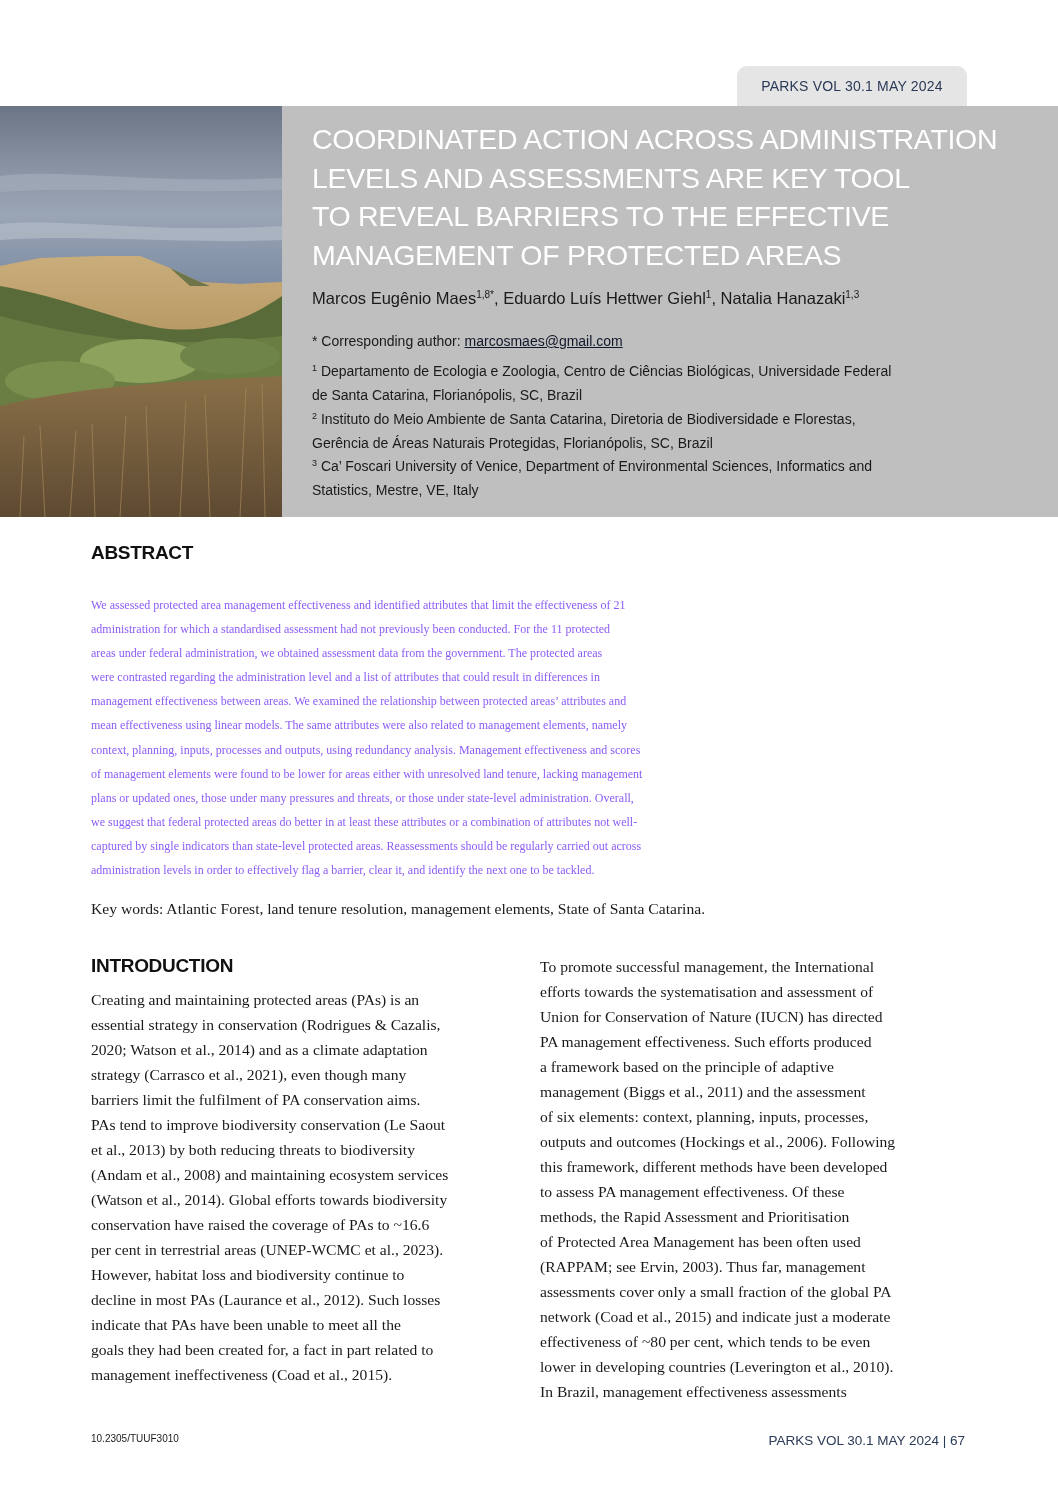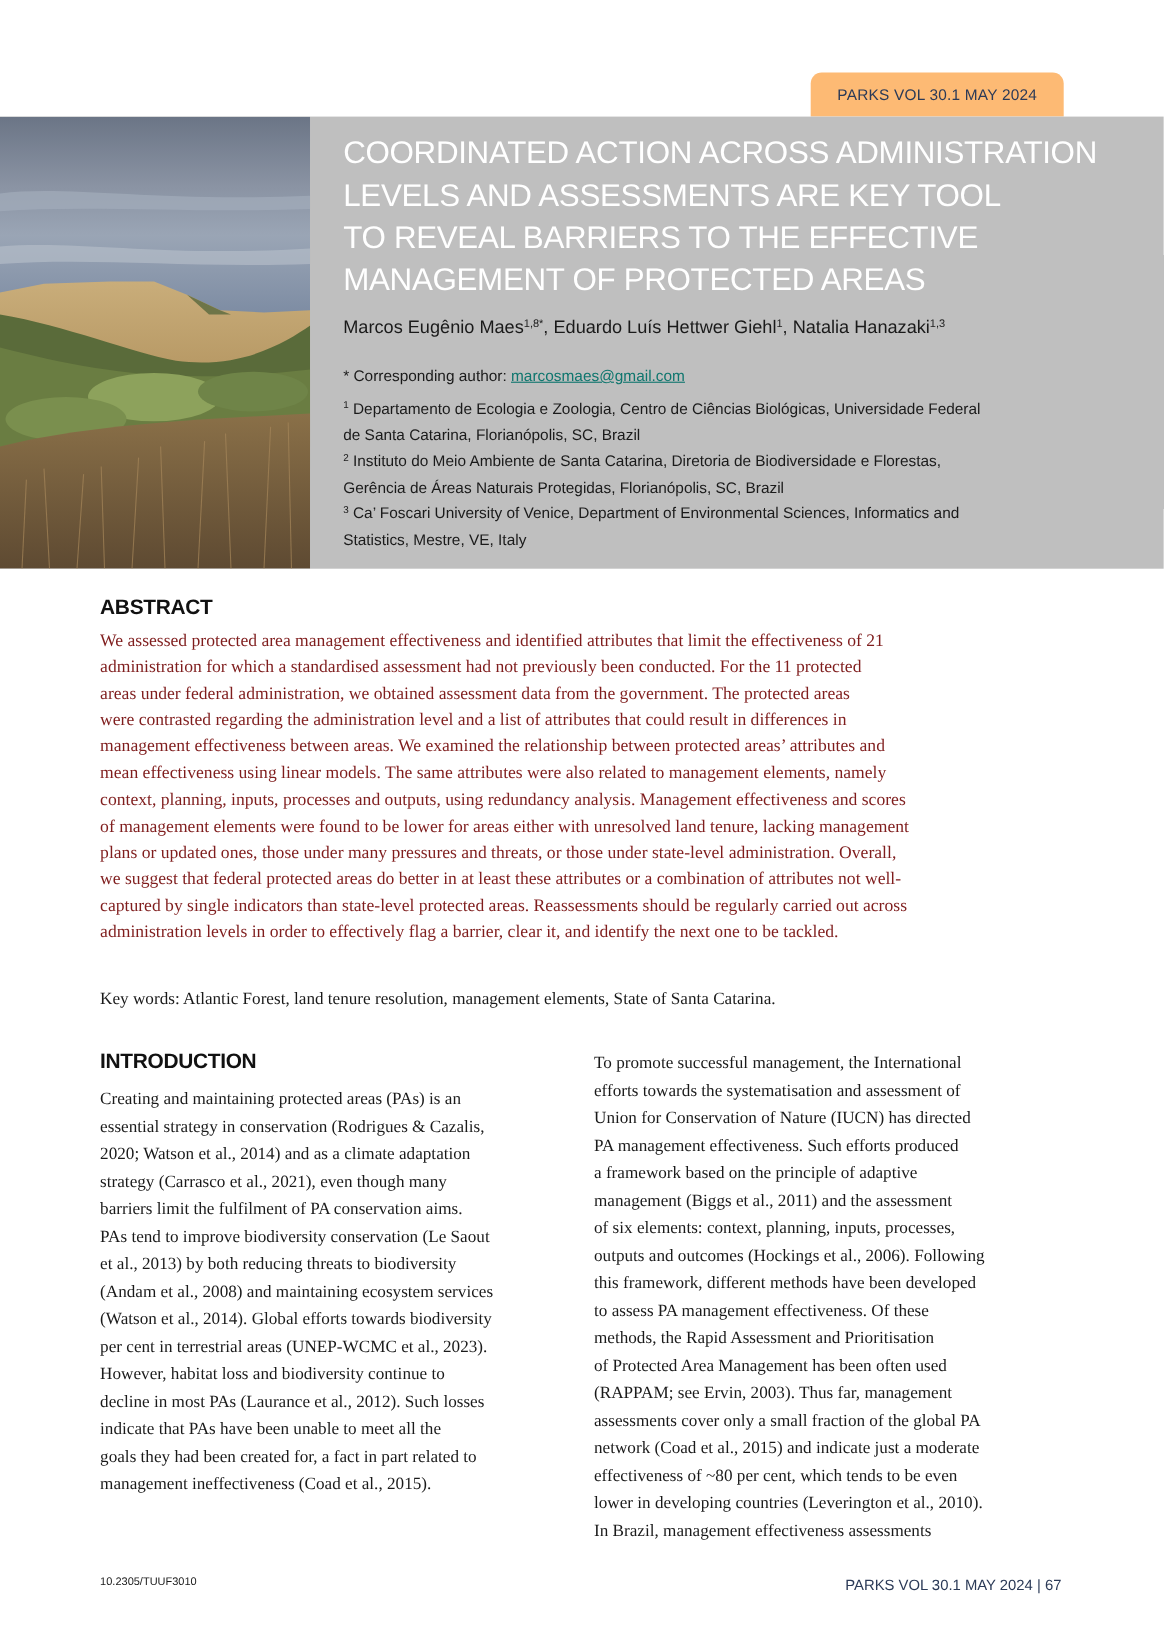--- a/index.html
+++ b/index.html
@@ -1,35 +1,35 @@
 <!DOCTYPE html>
 <html><head>
 <meta charset="utf-8">
 <style>
   html, body { margin:0; padding:0; background:#ffffff; }
   body { width:1058px; height:1497px; position:relative; overflow:hidden; font-family:"Liberation Serif", serif; color:#1a1a1a; }
-  .journal-tab { position:absolute; left:737px; top:66px; width:230px; height:40px; background:#fdba74; border-radius:10px 10px 0 0; display:flex; align-items:center; justify-content:center; font-family:"Liberation Sans", sans-serif; font-size:14px; color:#2b3a57; letter-spacing:0.2px; }
+  .journal-tab { position:absolute; left:737px; top:66px; width:230px; height:40px; background:#e5e5e5; border-radius:10px 10px 0 0; display:flex; align-items:center; justify-content:center; font-family:"Liberation Sans", sans-serif; font-size:14px; color:#2b3a57; letter-spacing:0.2px; }
   .header-band { position:absolute; left:0; top:106px; width:1058px; height:411px; background:#bfbfbf; }
   .hero-photo { position:absolute; left:0; top:106px; width:282px; height:411px; overflow:hidden; }
   .hero-photo svg { display:block; }
   .title-block { position:absolute; left:312px; top:120px; width:720px; }
   .paper-title { font-family:"Liberation Sans", sans-serif; font-size:28.5px; line-height:38.5px; color:#ffffff; margin:0; font-weight:normal; letter-spacing:-0.3px; }
   .paper-title span { display:block; white-space:nowrap; }
   .authors { position:absolute; left:312px; top:289px; font-family:"Liberation Sans", sans-serif; font-size:16.5px; color:#1a1a1a; white-space:nowrap; }
   .authors sup { font-size:10px; vertical-align:6px; }
   .affil { position:absolute; left:312px; width:680px; font-family:"Liberation Sans", sans-serif; font-size:14px; line-height:23.5px; color:#1a1a1a; }
   .affil sup { font-size:9px; vertical-align:5px; }
   .corr { top:330px; }
-  .corr a { color:#0f766e; text-decoration:underline; }
+  .corr a { color:#0f172a; text-decoration:underline; }
   .aff1 { top:357px; }
   .aff2 { top:405px; }
   .aff3 { top:452px; }
   .section-heading { position:absolute; font-family:"Liberation Sans", sans-serif; font-weight:bold; font-size:19px; color:#111; margin:0; letter-spacing:-0.3px; }
   .abstract-heading { left:91px; top:542px; }
-  .abstract-body { position:absolute; left:91px; top:571px; width:870px; font-size:16px; line-height:24.1px; color:#7f1d1d; }
+  .abstract-body { position:absolute; left:91px; top:593px; width:870px; font-size:12px; line-height:24.1px; color:#8b5cf6; }
   .abstract-body span { display:block; white-space:nowrap; }
   .keywords { position:absolute; left:91px; top:900px; font-size:15.6px; white-space:nowrap; }
   .keywords b { font-weight:normal; }
   .intro-heading { left:91px; top:955px; }
   .col { position:absolute; width:440px; font-size:15.6px; line-height:25px; color:#1a1a1a; }
   .col span { display:block; white-space:nowrap; }
   .col-left { left:91px; top:987px; }
   .col-right { left:540px; top:954px; }
   .footer-doi { position:absolute; left:91px; top:1433px; font-family:"Liberation Sans", sans-serif; font-size:10px; color:#1a1a1a; }
   .footer-journal { position:absolute; right:93px; top:1433px; font-family:"Liberation Sans", sans-serif; font-size:13.5px; color:#2b3a57; }
@@ -140,20 +140,21 @@
 <div class="col col-left">
   <span>Creating and maintaining protected areas (PAs) is an</span>
   <span>essential strategy in conservation (Rodrigues &amp; Cazalis,</span>
   <span>2020; Watson et al., 2014) and as a climate adaptation</span>
   <span>strategy (Carrasco et al., 2021), even though many</span>
   <span>barriers limit the fulfilment of PA conservation aims.</span>
   <span>PAs tend to improve biodiversity conservation (Le Saout</span>
   <span>et al., 2013) by both reducing threats to biodiversity</span>
   <span>(Andam et al., 2008) and maintaining ecosystem services</span>
   <span>(Watson et al., 2014). Global efforts towards biodiversity</span>
+  <span>conservation have raised the coverage of PAs to ~16.6</span>
   <span>per cent in terrestrial areas (UNEP-WCMC et al., 2023).</span>
   <span>However, habitat loss and biodiversity continue to</span>
   <span>decline in most PAs (Laurance et al., 2012). Such losses</span>
   <span>indicate that PAs have been unable to meet all the</span>
   <span>goals they had been created for, a fact in part related to</span>
   <span>management ineffectiveness (Coad et al., 2015).</span>
 </div>
 
 <div class="col col-right">
   <span>To promote successful management, the International</span>

